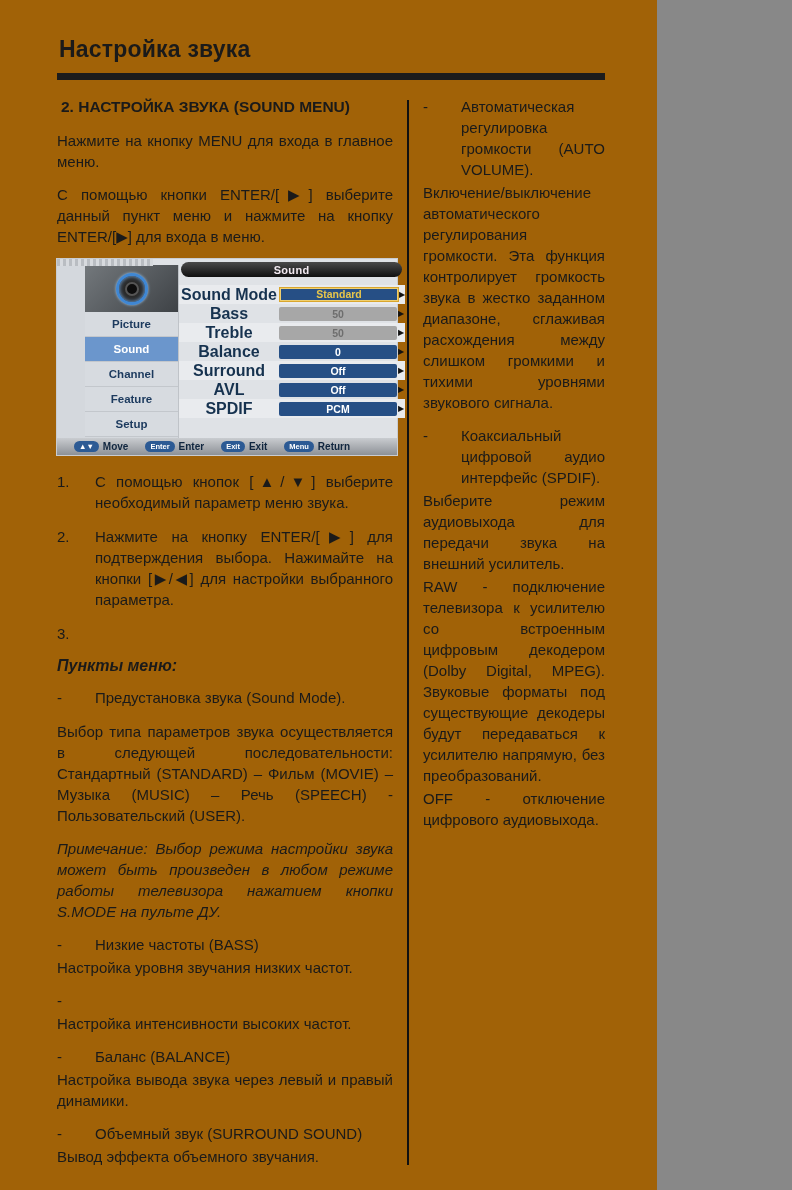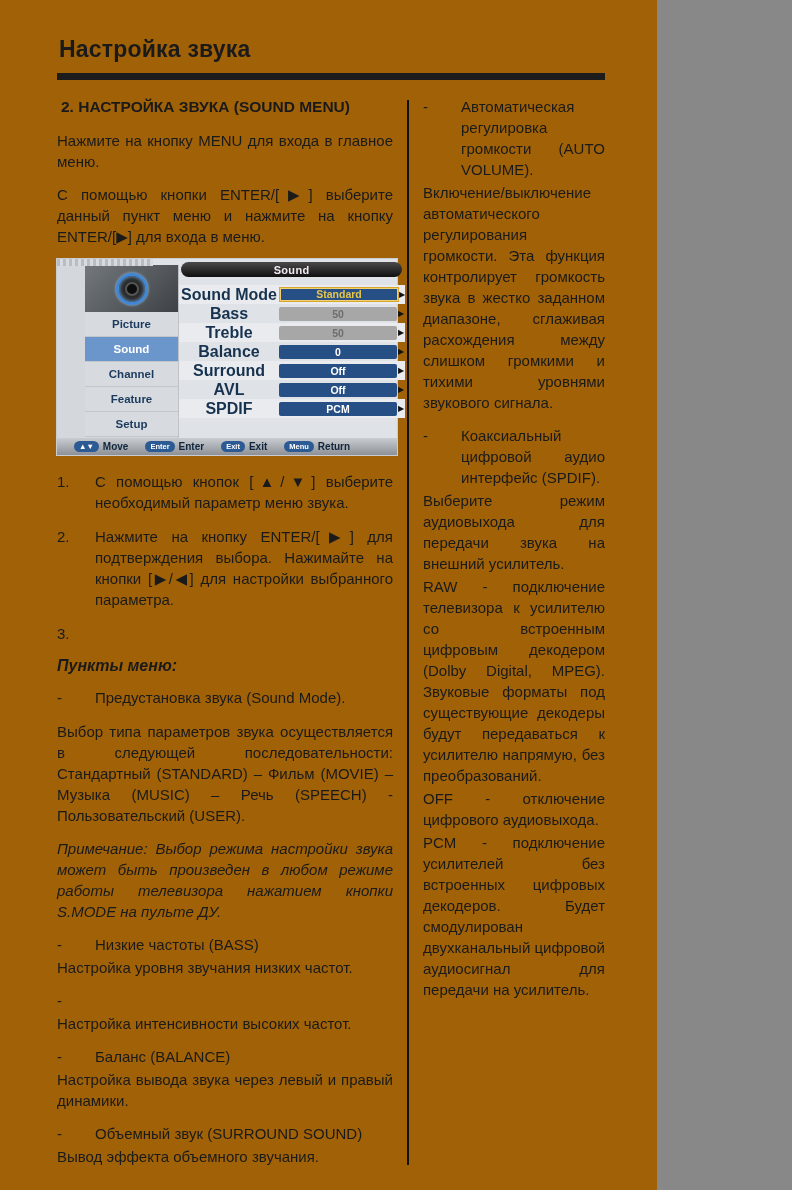--- a/index.html
+++ b/index.html
@@ -221,19 +221,18 @@
         </div>
         <p class="para">Включение/выключение автоматического регулирования громкости. Эта функция контролирует громкость звука в жестко заданном диапазоне, сглаживая расхождения между слишком громкими и тихими уровнями звукового сигнала.</p>
 
         <div class="li tight">
           <span class="marker">-</span>
           <span class="li-text">Коаксиальный цифровой аудио интерфейс (SPDIF).</span>
         </div>
         <p class="para tight">Выберите режим аудиовыхода для передачи звука на внешний усилитель.</p>
         <p class="para tight">RAW - подключение телевизора к усилителю со встроенным цифровым декодером (Dolby Digital, MPEG). Звуковые форматы под существующие декодеры будут передаваться к усилителю напрямую, без преобразований.</p>
         <p class="para tight">OFF - отключение цифрового аудиовыхода.</p>
-        <p class="para">PCM - подключение усилителей без встроенных цифровых декодеров. Будет смодулирован двухканальный цифровой аудиосигнал для передачи на усилитель.</p>
 
       </div>
     </div>
   </div>
 
 </div>
 
 </body></html>

